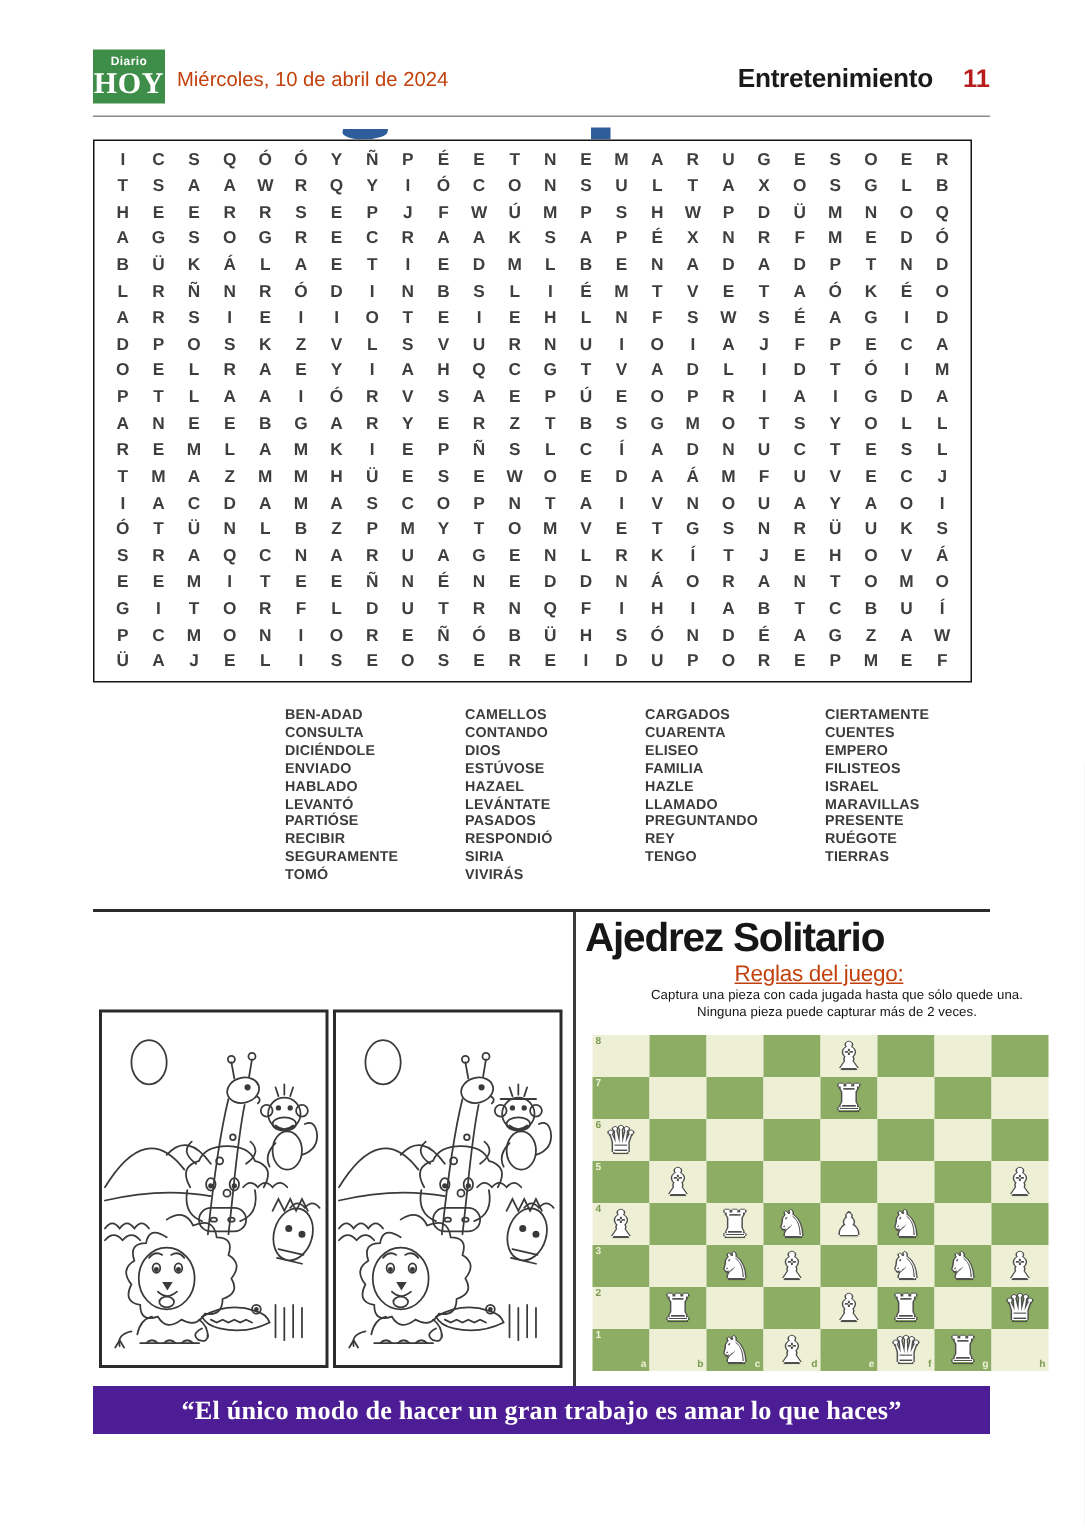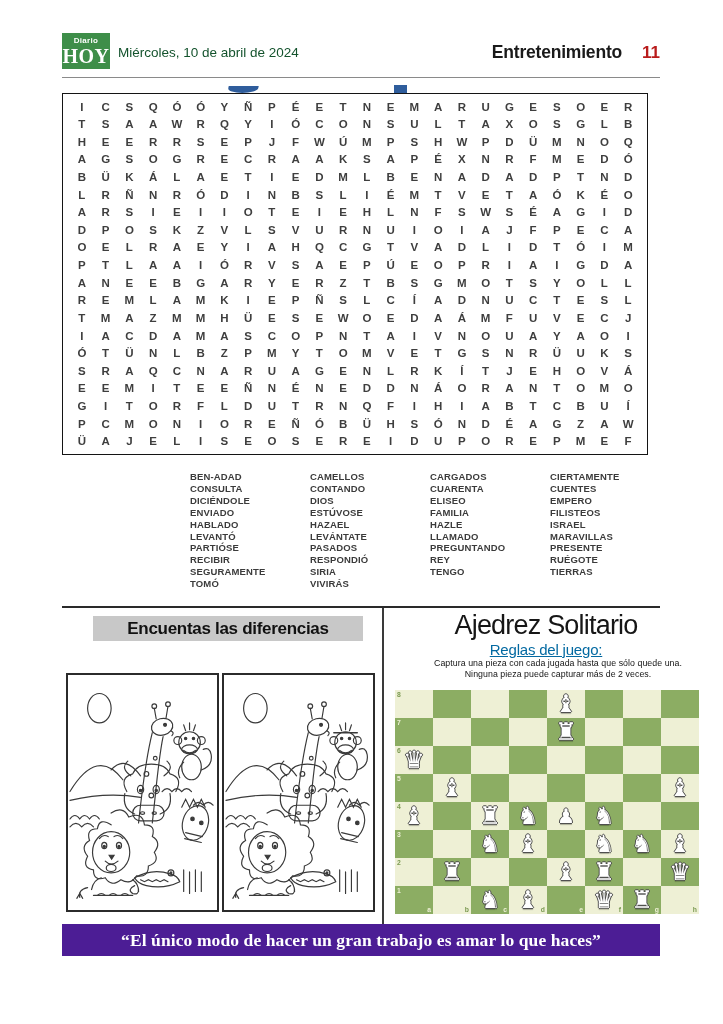--- a/index.html
+++ b/index.html
@@ -12,21 +12,21 @@
   .abs { position:absolute; }
 
   
   .logo-box {
     left:62px; top:33px; width:48px; height:36px;
     display:flex; flex-direction:column; align-items:center; justify-content:center;
     color:#fff;
   }
   .logo-top { font-size:8px; font-weight:bold; line-height:9px; letter-spacing:0.3px; }
   .logo-main { font-family:"Liberation Serif", serif; font-size:20px; font-weight:bold; line-height:22px; letter-spacing:0.5px; }
-  .header-date { left:118px; top:45px; font-size:13.5px; color:#14532d; }
+  .header-date { left:118px; top:45px; font-size:13.5px; color:#c2410c; }
   .header-right { top:42px; left:430px; width:230px; display:flex; justify-content:flex-end; align-items:baseline; gap:20px; }
   .header-section { font-size:17.5px; font-weight:bold; color:#1a1a1a; letter-spacing:-0.2px; }
   .header-page { font-size:17px; font-weight:bold; color:#b91c1c; }
   .header-rule { left:62px; top:77px; width:598px; height:1px; background:#8a8a8a; }
 
   
   .ws-frag-a { left:228px; top:86px; width:30px; height:7px; border-radius:0 0 70% 70% / 0 0 100% 100%; transform:skewX(-12deg); }
   .ws-frag-b { left:394px; top:85px; width:13px; height:8px; }
   .ws-box {
     left:62px; top:93px; width:586px; height:362px;
@@ -55,26 +55,26 @@
     font-size:17px; font-weight:bold; color:#111; letter-spacing:-0.3px;
   }
   .diff-box {
     top:673px; width:153px; height:239px; border:2px solid #2b2b2b; background:#fff;
   }
   .diff-box.left { left:66px; } .diff-box.right { left:222px; }
   .diff-box svg { width:100%; height:100%; display:block; }
 
   
   .chess-title {
-    left:390px; top:611px; width:312px; text-align:center;
-    font-size:27px; font-weight:normal; color:#161616; letter-spacing:-0.8px; line-height:29px;
+    left:390px; top:611px; width:312px; 
+    font-size:27px; font-weight:bold; color:#161616; letter-spacing:-0.8px; line-height:29px;
   }
   .chess-rules-heading {
     left:390px; top:641px; width:312px; text-align:center;
-    font-size:15px; color:#0369a1; text-decoration:underline; letter-spacing:-0.2px;
+    font-size:15px; color:#c2410c; text-decoration:underline; letter-spacing:-0.2px;
   }
   .chess-rules { left:402px; top:658px; width:312px; text-align:center; }
   .rule-line { font-size:8.8px; font-weight:500; color:#141414; line-height:10.6px; letter-spacing:0.05px; }
 
   .chess-board {
     left:395px; top:690px;
     display:grid; grid-template-columns:repeat(8, 38px); grid-auto-rows:28px;
   }
   .sq { position:relative; }
   .sq-label { position:absolute; font-size:6.8px; font-weight:bold; line-height:7px; }
@@ -682,21 +682,20 @@
       <div class="word">ISRAEL</div>
       <div class="word">MARAVILLAS</div>
       <div class="word">PRESENTE</div>
       <div class="word">RUÉGOTE</div>
       <div class="word">TIERRAS</div>
     </div>
 
   <div class="abs mid-rule"></div>
   <div class="abs v-divider"></div>
 
-  <div class="abs diff-title" style="background: rgb(200, 200, 200);">Encuentas las diferencias</div>
 
   <svg width="0" height="0" style="position:absolute">
     <defs>
       <symbol id="safari-scene" viewBox="0 0 152 238">
         <g fill="none" stroke="#3a3a3a" stroke-width="1.2" stroke-linecap="round">
 
           <ellipse cx="32" cy="33" rx="12" ry="15"></ellipse>
 
           <path d="M2 118 Q30 72 56 106"></path>
           <path d="M44 96 Q58 80 74 102"></path>

